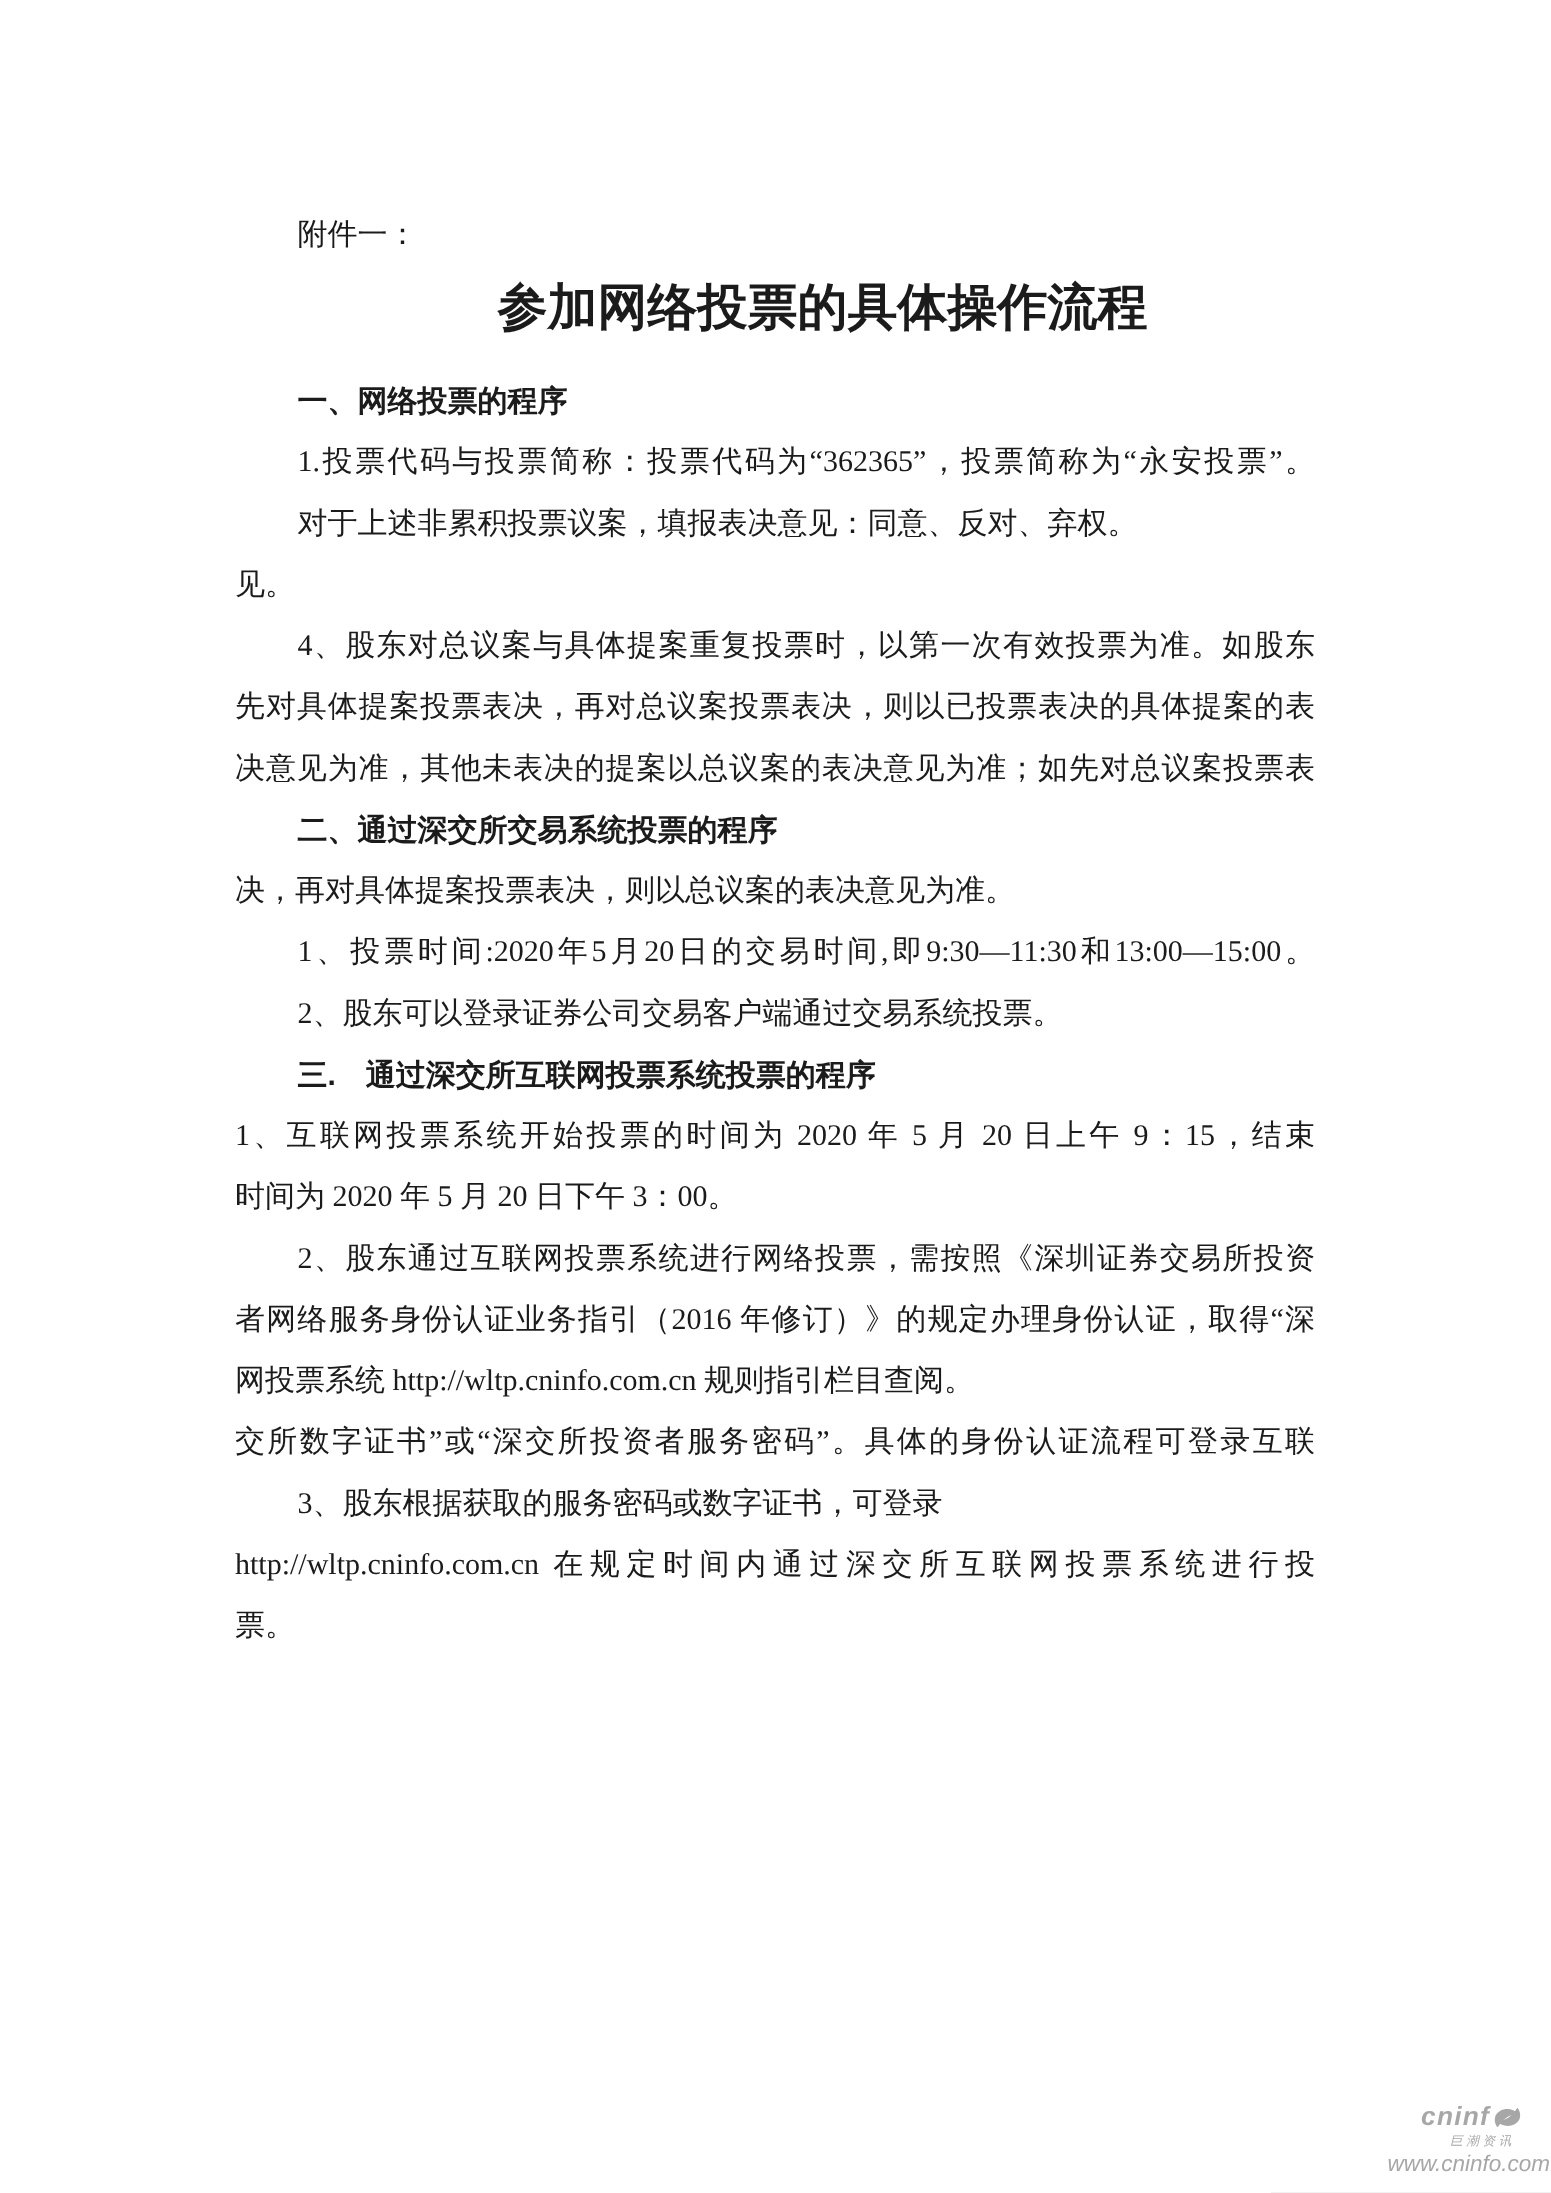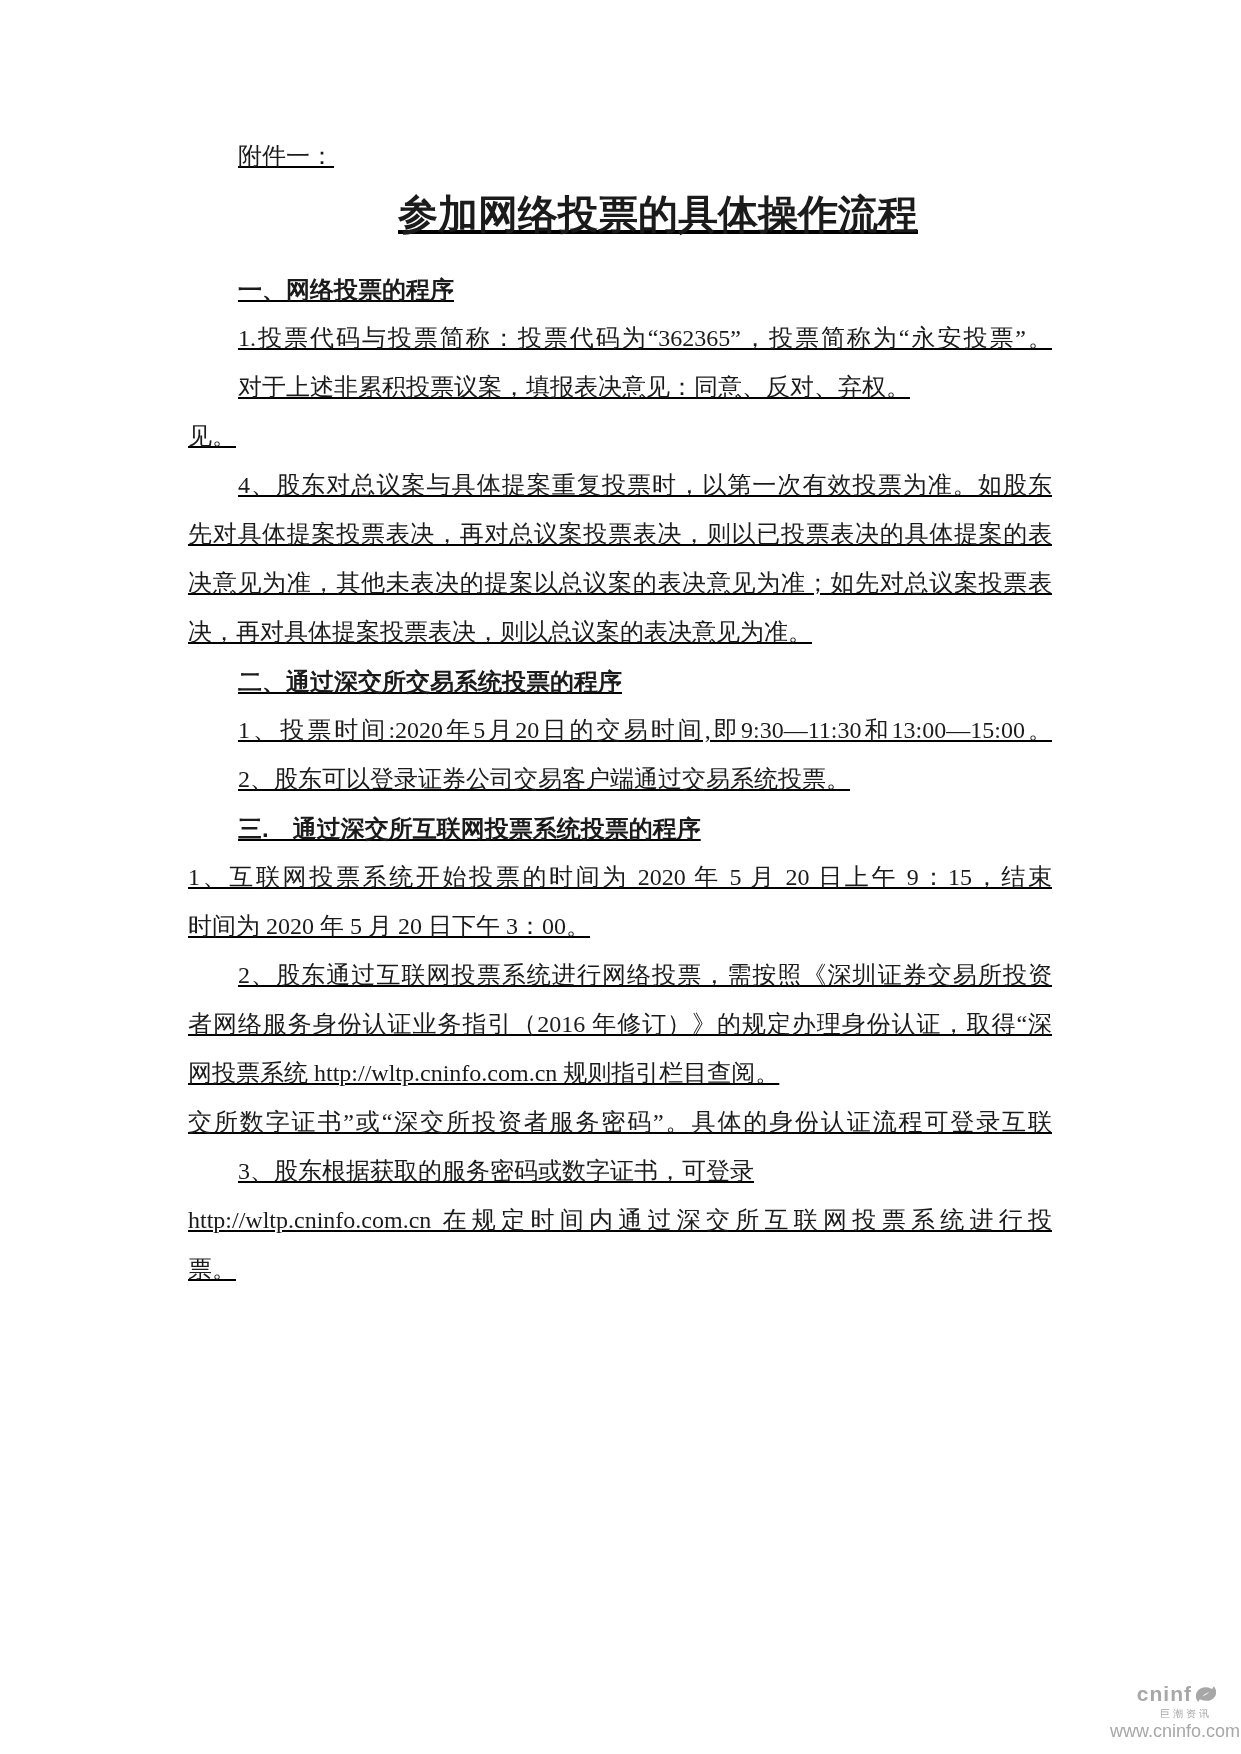--- a/index.html
+++ b/index.html
@@ -7,23 +7,22 @@
     position: relative;
     width: 1241px;
     height: 1754px;
     background: #ffffff;
     overflow: hidden;
     font-family: "Liberation Serif", "DejaVu Serif", serif;
   }
   .doc {
     position: absolute;
     left: 188px;
-    top: 132px;
+    top: 164px;
     width: 864px;
-    text-decoration: underline;
   }
   .line {
     font-size: 24px;
     line-height: 49px;
     color: #1b1b1b;
     font-family: "Liberation Serif", "DejaVu Serif", serif;
   }
   .line.indent { text-indent: 50px; }
   .line.block-indent { }
   .line.justify { text-align: justify; text-align-last: justify; }
@@ -42,20 +41,21 @@
     font-family: "Liberation Sans", "DejaVu Sans", sans-serif;
   }
   .logo {
     position: absolute;
     right: 1px;
     top: 1682px;
     width: 130px;
     text-align: right;
     font-family: "Liberation Sans", "DejaVu Sans", sans-serif;
     user-select: none;
+    font-style: italic;
   }
   .logo-top {
     display: flex;
     align-items: center;
     justify-content: flex-end;
     padding-right: 22px;
   }
   .logo-word {
     font-size: 21px;
     font-weight: 700;
@@ -85,22 +85,22 @@
 
   <div class="line indent">附件一：</div>
       <div class="line title">参加网络投票的具体操作流程</div>
       <div class="line heading">一、网络投票的程序</div>
       <div class="line indent justify">1.投票代码与投票简称：投票代码为“362365”，投票简称为“永安投票”。</div>
       <div class="line indent">对于上述非累积投票议案，填报表决意见：同意、反对、弃权。</div>
       <div class="line flush">见。</div>
       <div class="line indent justify">4、股东对总议案与具体提案重复投票时，以第一次有效投票为准。如股东</div>
       <div class="line flush justify">先对具体提案投票表决，再对总议案投票表决，则以已投票表决的具体提案的表</div>
       <div class="line flush justify">决意见为准，其他未表决的提案以总议案的表决意见为准；如先对总议案投票表</div>
+      <div class="line heading">二、通过深交所交易系统投票的程序</div>
       <div class="line flush">决，再对具体提案投票表决，则以总议案的表决意见为准。</div>
-      <div class="line heading">二、通过深交所交易系统投票的程序</div>
       <div class="line indent justify">1、投票时间:2020年5月20日的交易时间,即9:30—11:30和13:00—15:00。</div>
       <div class="line indent">2、股东可以登录证券公司交易客户端通过交易系统投票。</div>
       <div class="line heading">三.　通过深交所互联网投票系统投票的程序</div>
       <div class="line block-indent justify">1、互联网投票系统开始投票的时间为 2020 年 5 月 20 日上午 9：15，结束</div>
       <div class="line block-indent">时间为 2020 年 5 月 20 日下午 3：00。</div>
       <div class="line indent justify">2、股东通过互联网投票系统进行网络投票，需按照《深圳证券交易所投资</div>
       <div class="line flush justify">者网络服务身份认证业务指引（2016 年修订）》的规定办理身份认证，取得“深</div>
       <div class="line flush">网投票系统 http://wltp.cninfo.com.cn 规则指引栏目查阅。</div>
       <div class="line flush justify">交所数字证书”或“深交所投资者服务密码”。具体的身份认证流程可登录互联</div>
       <div class="line indent">3、股东根据获取的服务密码或数字证书，可登录</div>

